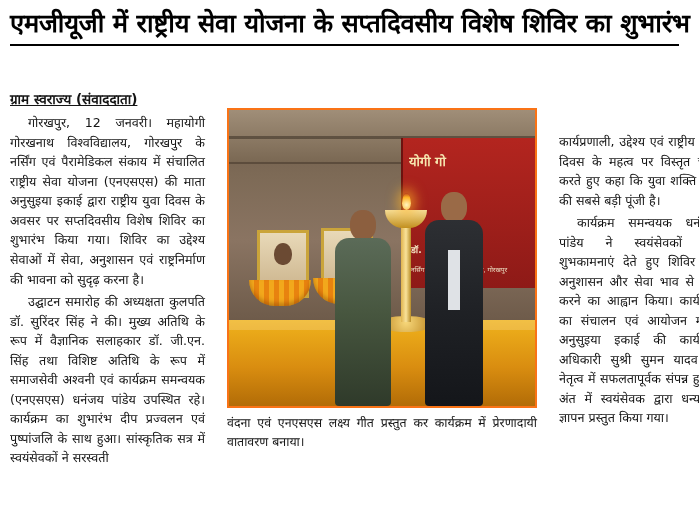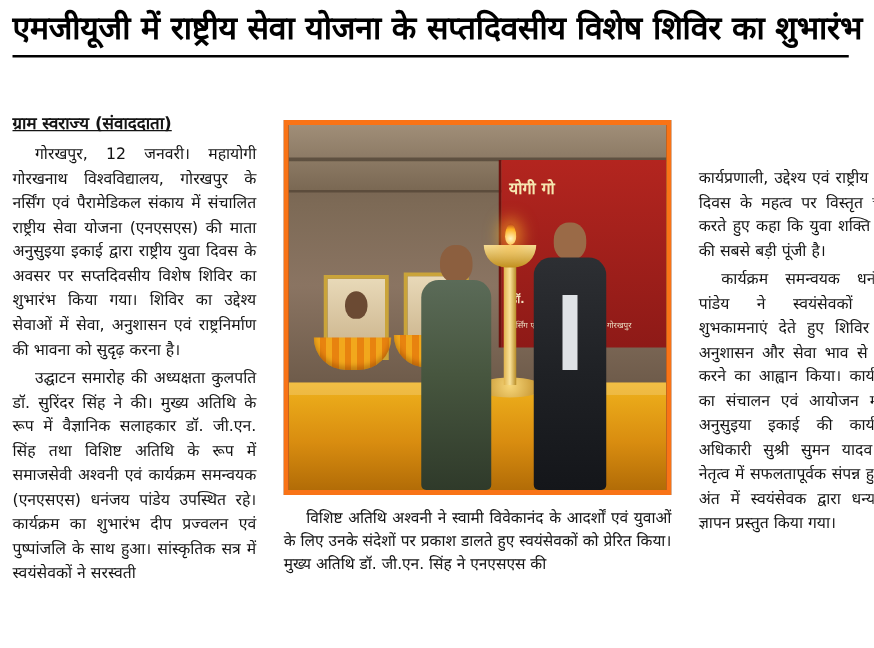--- a/index.html
+++ b/index.html
@@ -77,21 +77,21 @@
   p.para.noindent {
     text-indent: 0;
   }
   .photo {
     position: relative;
     width: 310px;
     height: 300px;
     overflow: hidden;
     background: #3a2c24;
     margin-bottom: 6px;
-    border: 4px solid #f97316;
+    border: 2px solid #f97316;
     box-sizing: border-box;
   }
   
   .ph-bg {
     position: absolute;
     inset: 0;
     background:
       linear-gradient(to bottom, #6d5a49 0%, #7d6a56 22%, #8a7462 44%, #6f5c4b 70%, #4a3a2e 100%);
   }
   .ph-ceiling {
@@ -327,21 +327,21 @@
         <div class="ph-person ph-pB">
           <div class="head"></div>
           <div class="body">
             <div class="shirt"></div>
           </div>
         </div>
       </div>
 
       <div class="twocol-caption">
         <div>
-          <p class="caption para">विशिष्ट अतिथि अश्वनी ने स्वामी विवेकानंद के आदर्शों एवं युवाओं के लिए उनके संदेशों पर प्रकाश डालते हुए स्वयंसेवकों को प्रेरित किया। मुख्य अतिथि डॉ. जी.एन. सिंह ने एनएसएस की</p>
+          <p class="caption">वंदना एवं एनएसएस लक्ष्य गीत प्रस्तुत कर कार्यक्रम में प्रेरणादायी वातावरण बनाया।</p>
         </div>
       </div>
 
     </div>
 
     <div class="col col-right">
       <p class="para noindent">कार्यप्रणाली, उद्देश्य एवं राष्ट्रीय युवा दिवस के महत्व पर विस्तृत चर्चा करते हुए कहा कि युवा शक्ति राष्ट्र की सबसे बड़ी पूंजी है।</p>
       <p class="para">कार्यक्रम समन्वयक धनंजय पांडेय ने स्वयंसेवकों को शुभकामनाएं देते हुए शिविर को अनुशासन और सेवा भाव से पूर्ण करने का आह्वान किया। कार्यक्रम का संचालन एवं आयोजन माता अनुसुइया इकाई की कार्यक्रम अधिकारी सुश्री सुमन यादव के नेतृत्व में सफलतापूर्वक संपन्न हुआ। अंत में स्वयंसेवक द्वारा धन्यवाद ज्ञापन प्रस्तुत किया गया।</p>
     </div>
 

